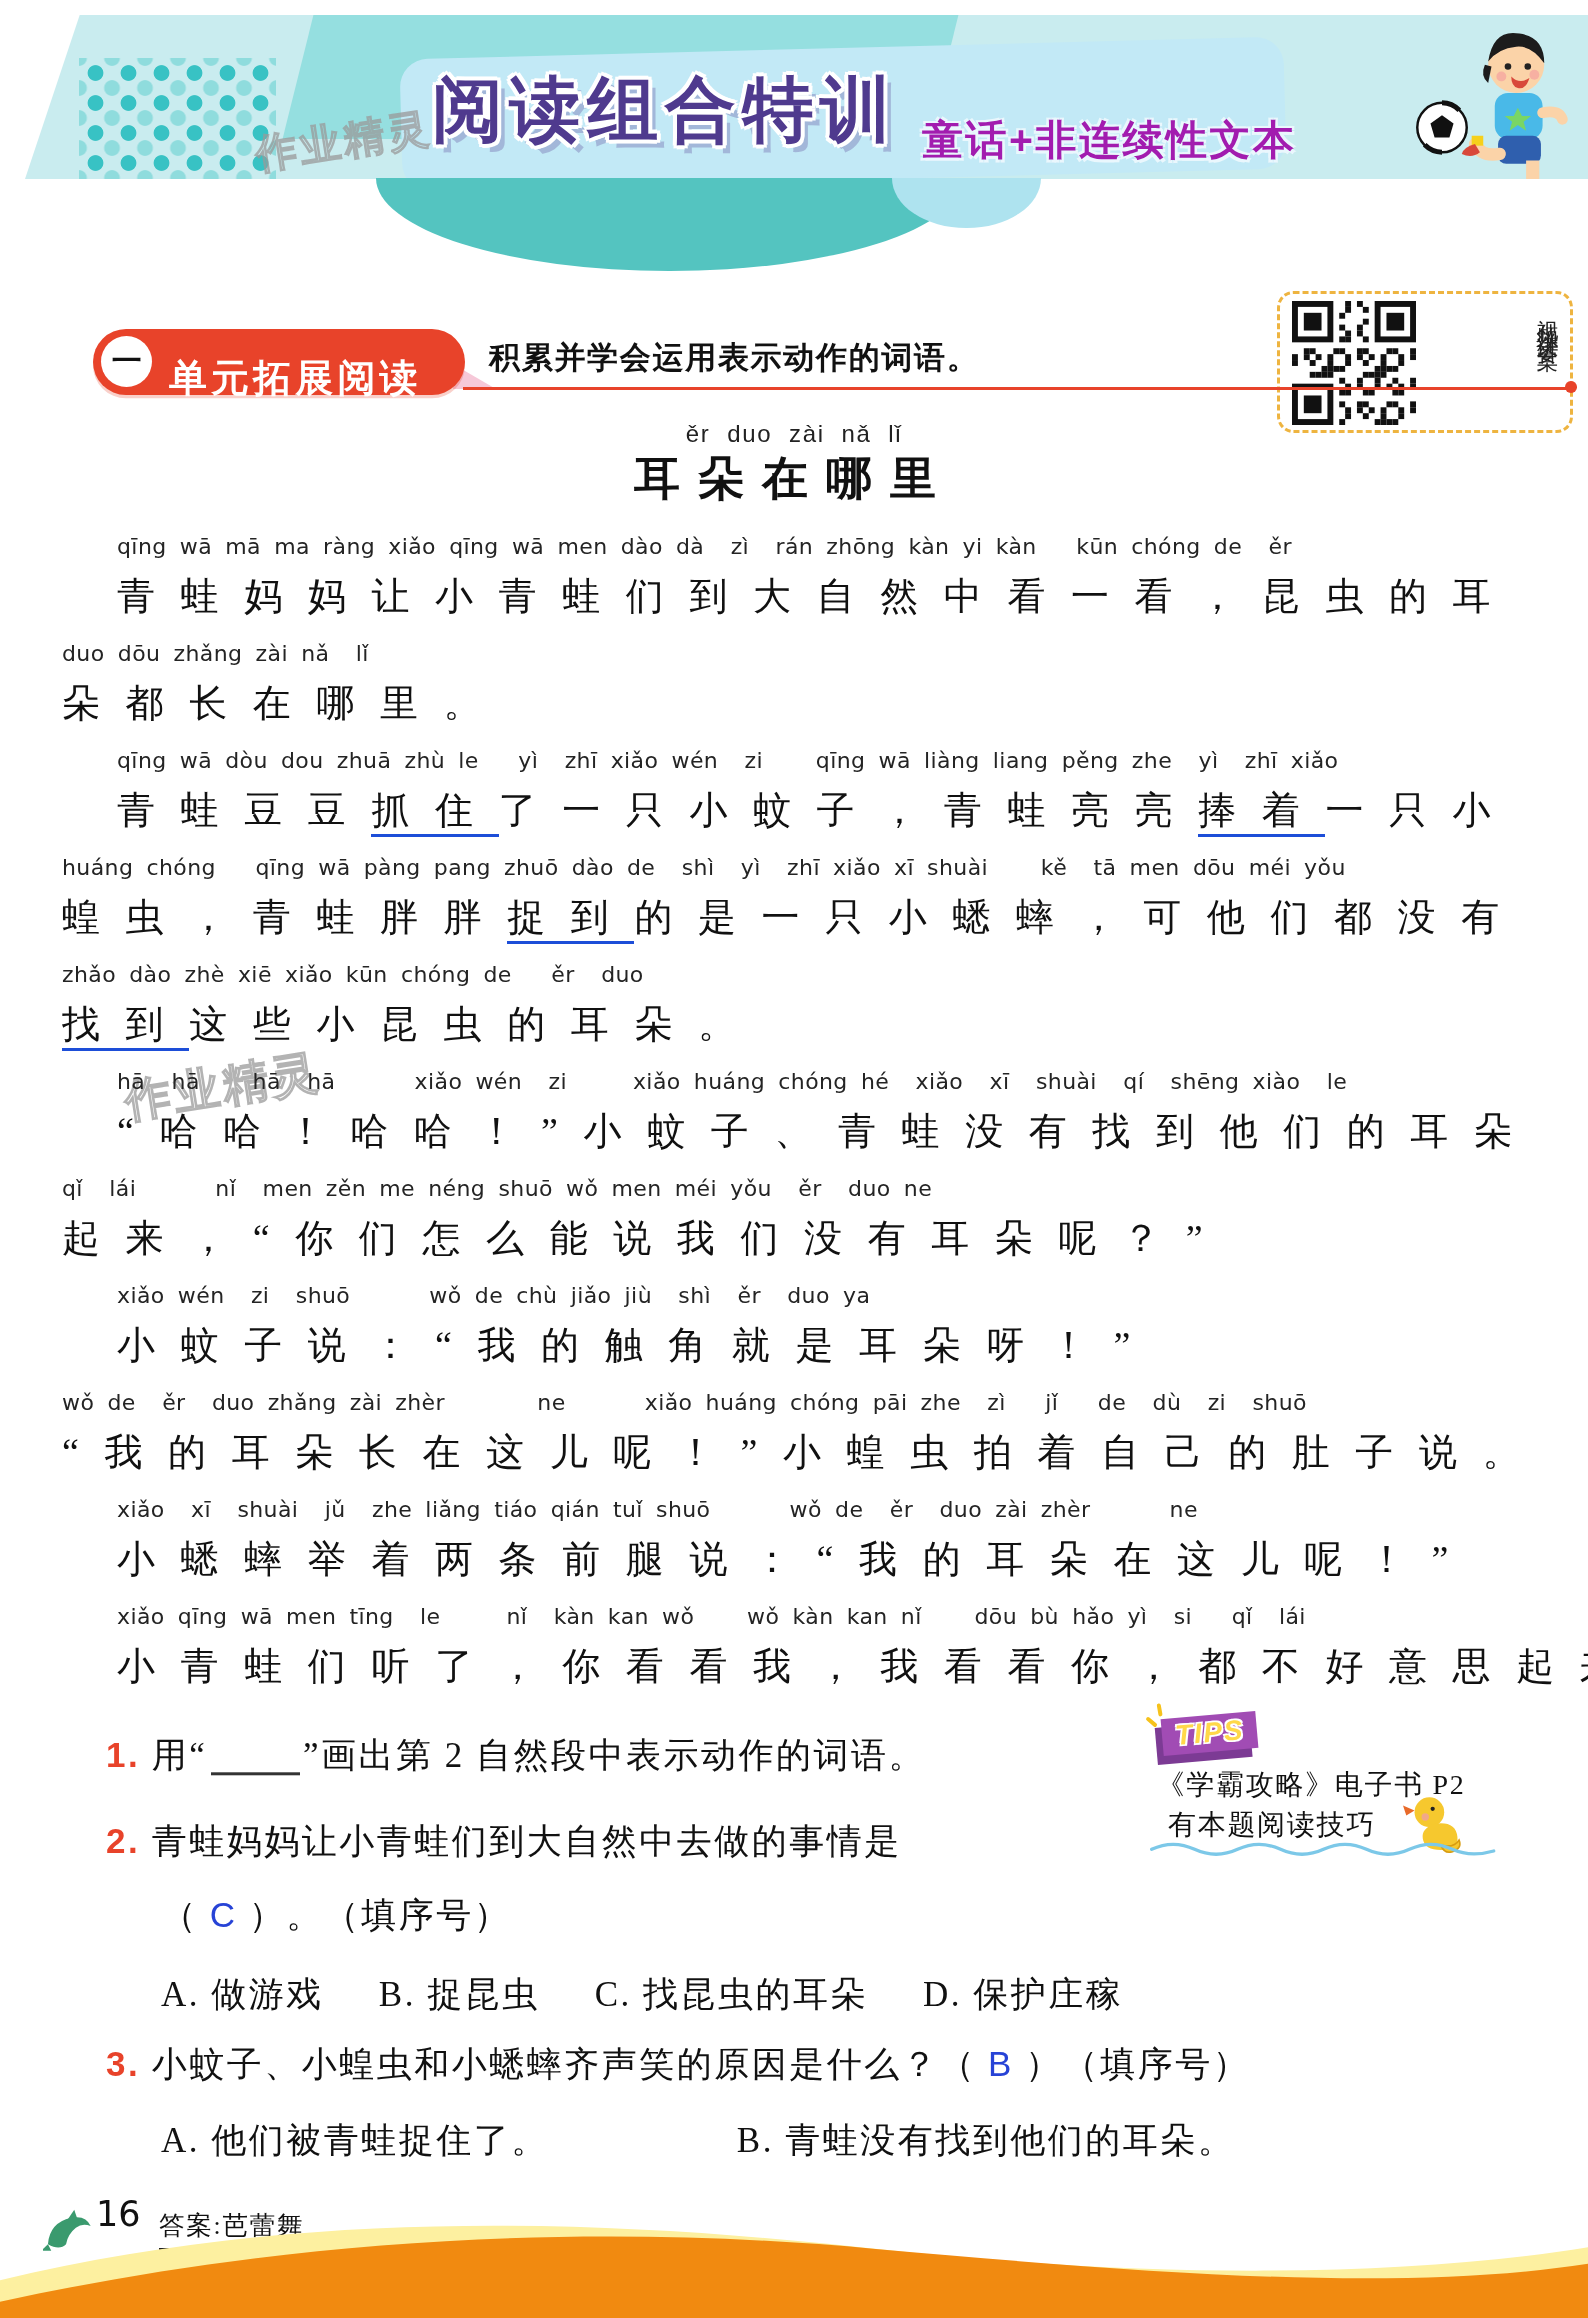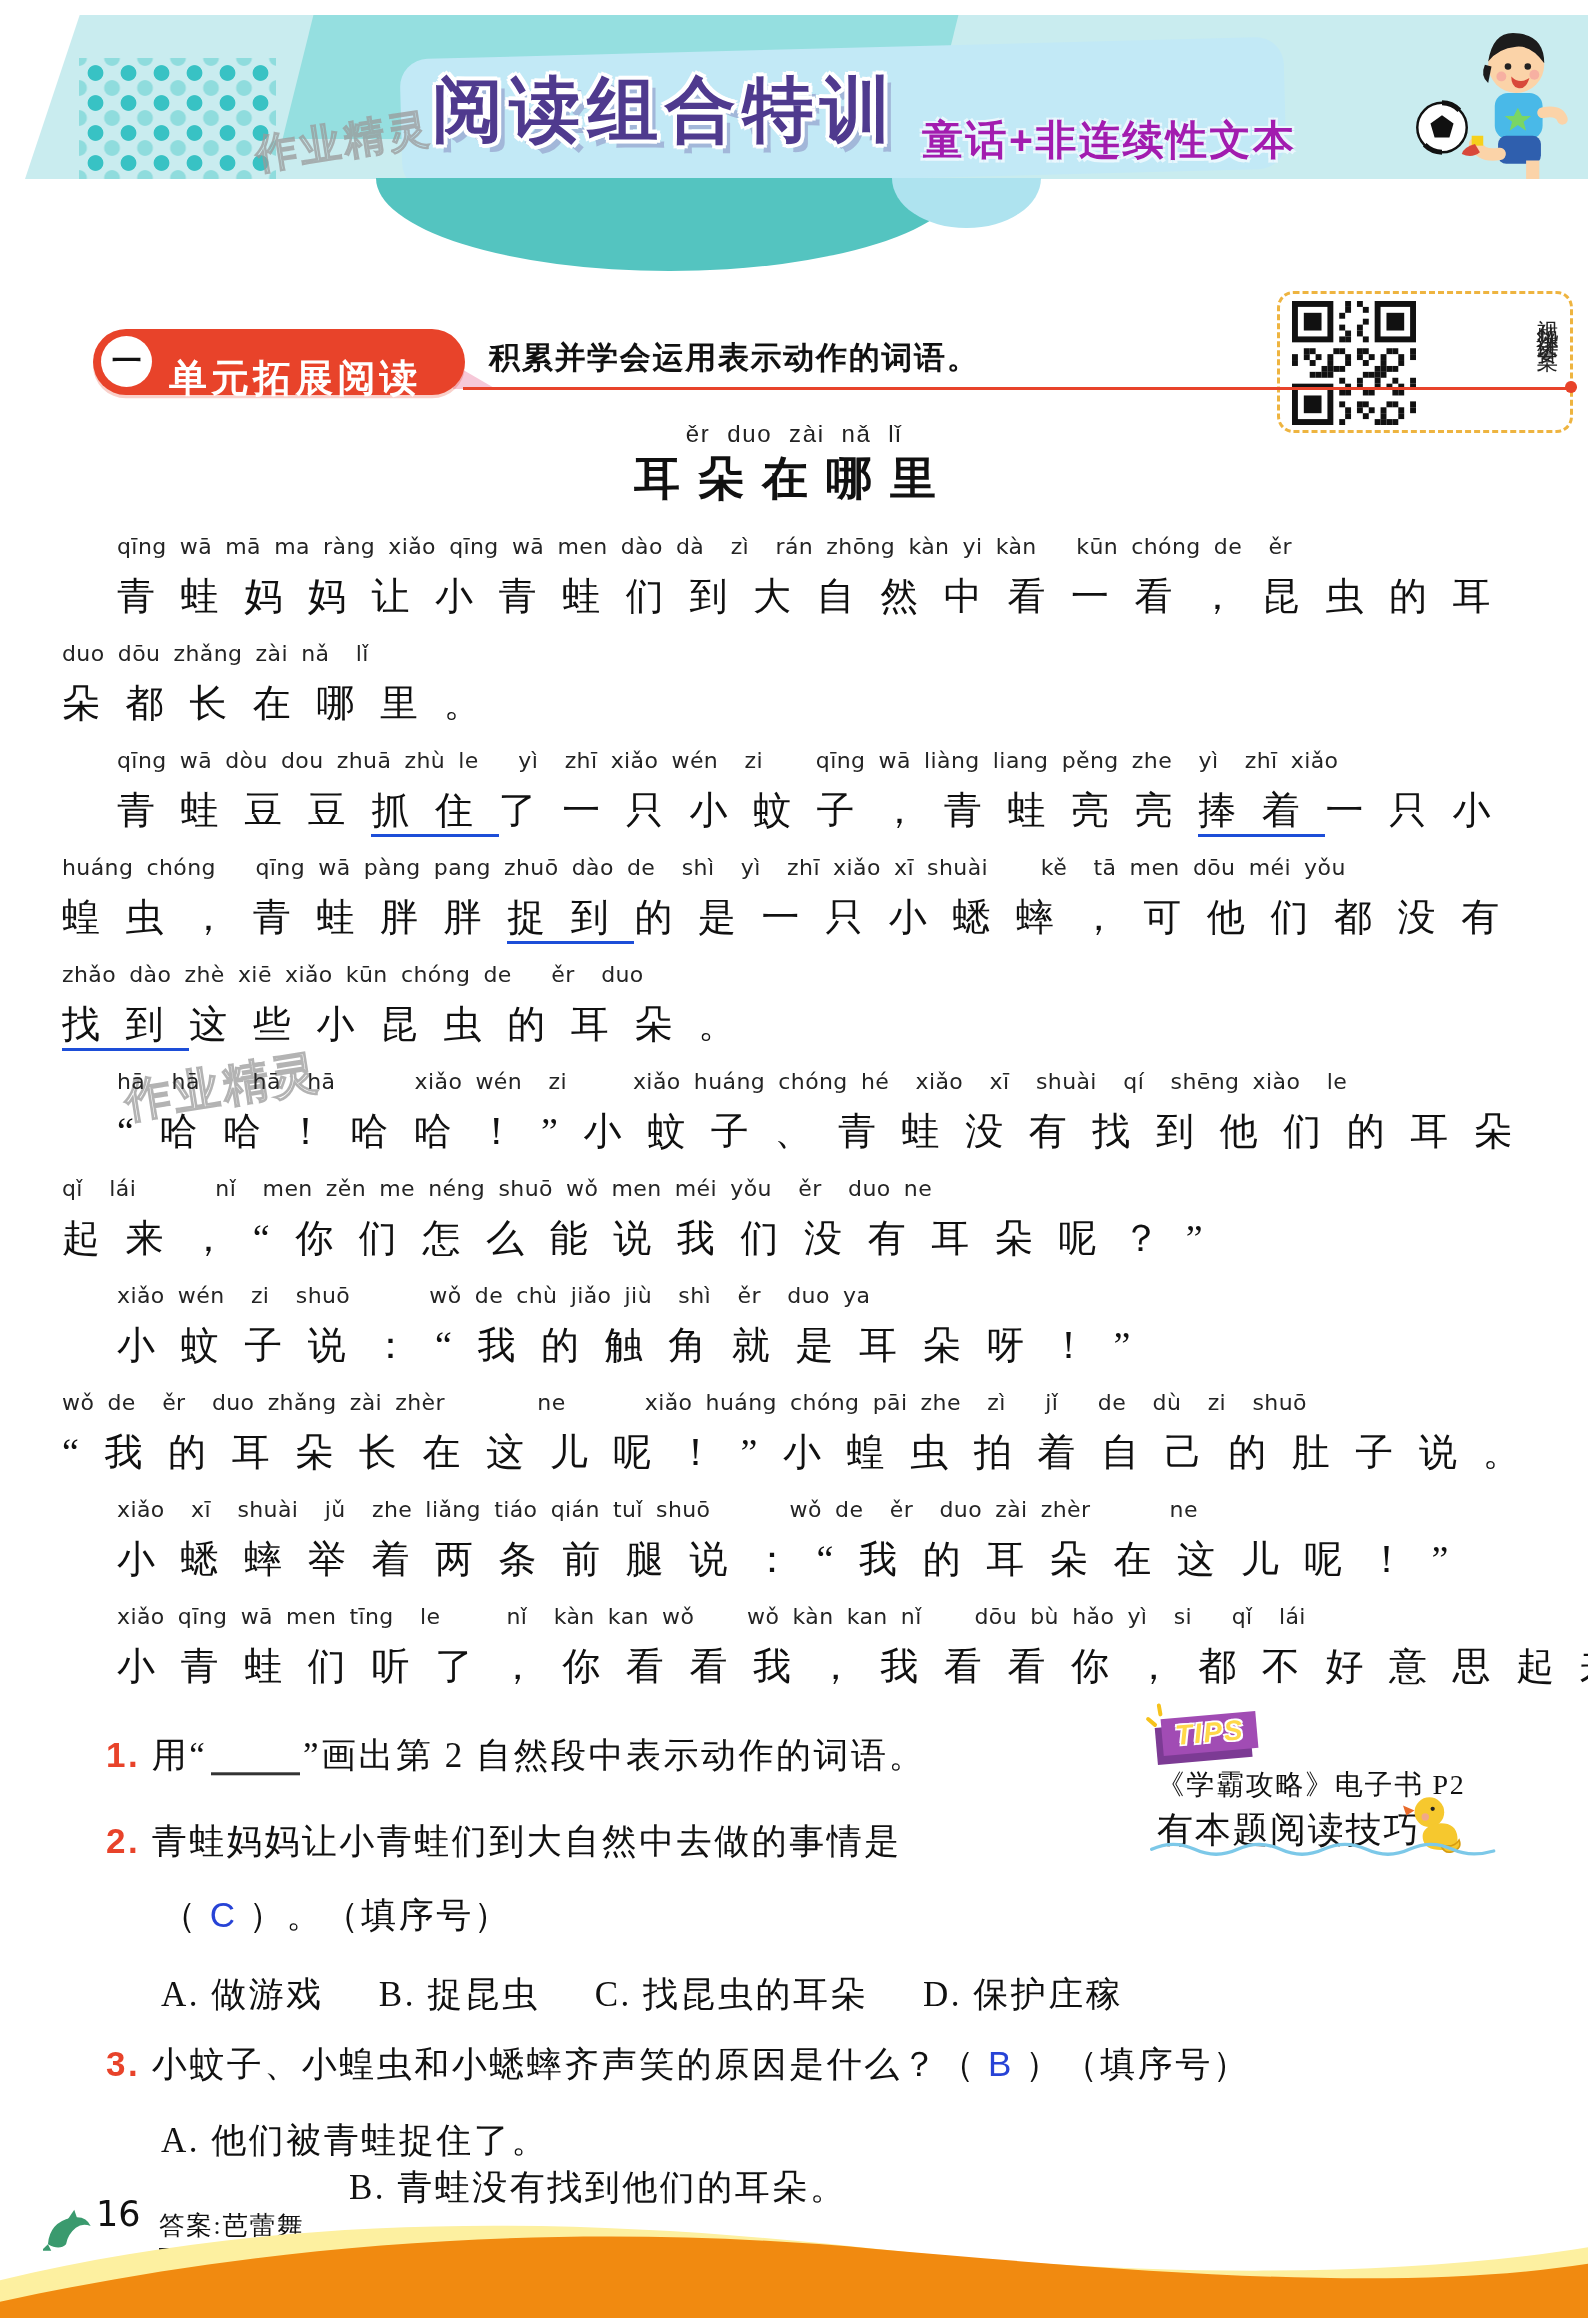--- a/index.html
+++ b/index.html
@@ -81,21 +81,21 @@
   #q3-opts span.optB{margin-left:188px;}
 
   
   #tips{position:absolute;left:1150px;top:1715px;width:430px;}
   #tips-badge{position:absolute;left:11.6px;top:0;background:#a14cb4;color:#ffd84a;font-weight:bold;
               font-style:italic;font-size:28px;padding:1.7px 13.2px 3.3px;transform:rotate(-5deg);
               letter-spacing:1.7px;box-shadow:-6.6px 8.3px 0 #7c3b94;
               text-shadow:-1.7px -1.7px 0 #fff,1.7px -1.7px 0 #fff,-1.7px 1.7px 0 #fff,1.7px 1.7px 0 #fff;}
   .tips-spark{position:absolute;width:13.2px;height:4.1px;background:#f6c21c;border-radius:2.5px;}
   #tips-line1{position:absolute;left:6.6px;top:51px;font-size:28px;color:#111;white-space:nowrap;letter-spacing:1.7px;}
-  #tips-line2{position:absolute;left:7px;top:91px;font-size:36px;color:#111;white-space:nowrap;letter-spacing:1.7px;}
+  #tips-line2{position:absolute;left:18px;top:91px;font-size:28px;color:#111;white-space:nowrap;letter-spacing:1.7px;}
   #tips-wave{position:absolute;left:0px;top:126px;}
   #tips-duck{position:absolute;left:248px;top:79px;}
 
   
   #dolphin{position:absolute;left:43px;top:2208px;}
   #page-num{position:absolute;left:96px;top:2194px;font-size:35px;color:#111;font-family:"DejaVu Sans",sans-serif;}
   #answer-note{position:absolute;left:159px;top:2208px;font-size:25.6px;color:#111;letter-spacing:1.7px;
                border-bottom:2.5px solid #222;padding-bottom:5px;}
   #waves{position:absolute;left:0;bottom:0;width:1588px;height:103px;}
 </style>
@@ -311,21 +311,21 @@
       <div class="q-row kai" style="top: 1732px;"><span class="q-num">1.</span><span>用“</span><span class="q-blank kai"></span><span>”画出第 2 自然段中表示动作的词语。</span></div>
       <div class="q-row kai" style="top: 1818px;"><span class="q-num">2.</span><span>青蛙妈妈让小青蛙们到大自然中去做的事情是</span></div>
       <div class="q-row kai q-cont" style="top: 1892px;"><span>（ </span><span class="q-answer">C</span><span> ）。（填序号）</span></div>
       <div class="q-row kai q-cont q-opts" id="q2-opts" style="top: 1971px;">
         <span>A. 做游戏</span>
         <span>B. 捉昆虫</span>
         <span>C. 找昆虫的耳朵</span>
         <span>D. 保护庄稼</span>
       </div>
       <div class="q-row kai" style="top: 2041px;"><span class="q-num">3.</span><span>小蚊子、小蝗虫和小蟋蟀齐声笑的原因是什么？（ </span><span class="q-answer">B</span><span> ）（填序号）</span></div>
-      <div class="q-row kai q-cont q-opts" id="q3-opts" style="top: 2117px; flex-direction: column;">
+      <div class="q-row kai q-cont q-opts" id="q3-opts" style="top: 2117px;">
         <span>A. 他们被青蛙捉住了。</span>
         <span class="optB">B. 青蛙没有找到他们的耳朵。</span>
       </div>
     </div>
 
   <div id="tips">
     <div class="tips-spark" style="left:-5px;top:5px;transform:rotate(40deg);"></div>
     <div class="tips-spark" style="left:3.3px;top:-6.6px;transform:rotate(80deg);"></div>
     <div id="tips-badge">TIPS</div>
     <div id="tips-line1" class="kai">《学霸攻略》电子书 P2</div>

